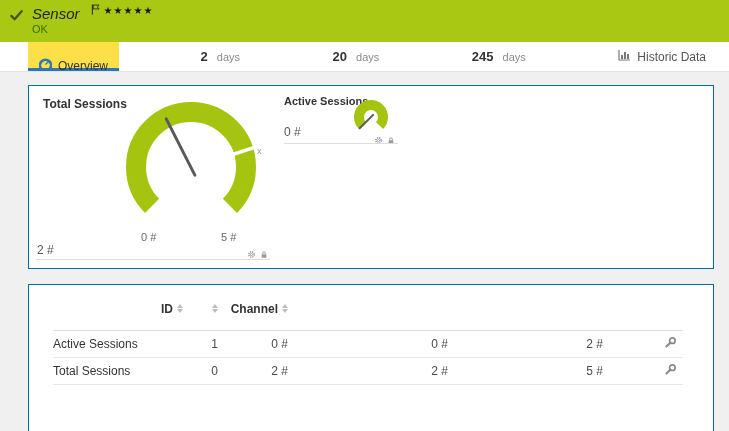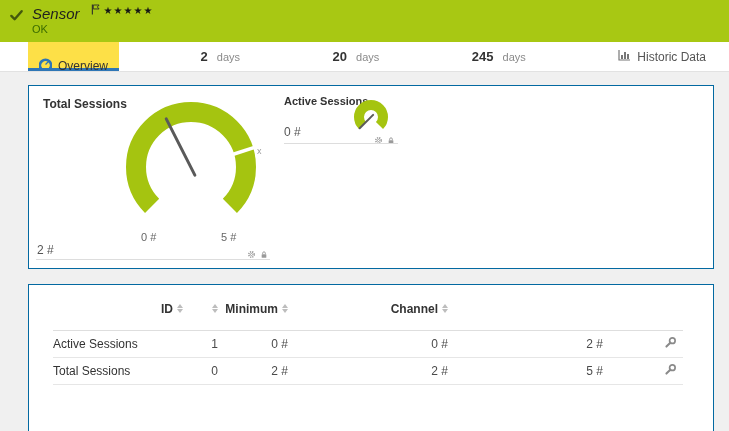--- a/index.html
+++ b/index.html
@@ -198,27 +198,20 @@
             <i class="down"></i>
           </span>
       </div>
       <div class="hcell right">
         <span class="sort">
             <i class="up"></i>
             <i class="down"></i>
           </span>
       </div>
       <div class="hcell right">
-        <span>Minimum</span>
-        <span class="sort">
-            <i class="up"></i>
-            <i class="down"></i>
-          </span>
-      </div>
-      <div class="hcell right">
         <span>Channel</span>
         <span class="sort">
             <i class="up"></i>
             <i class="down"></i>
           </span>
       </div>
       <div class="hcell"></div>
     </div>
 
     <div class="trow">

